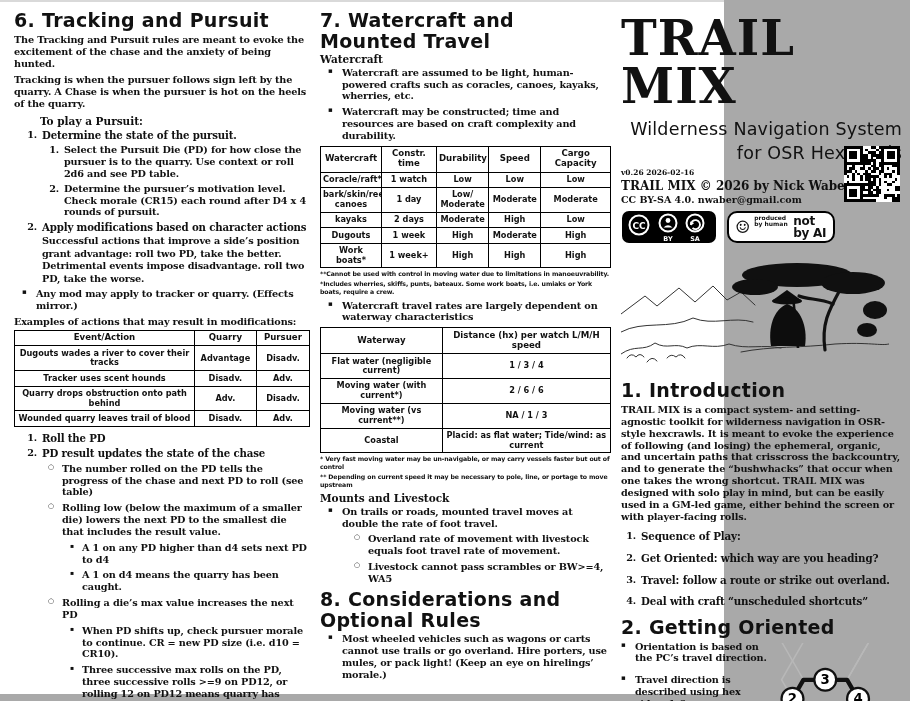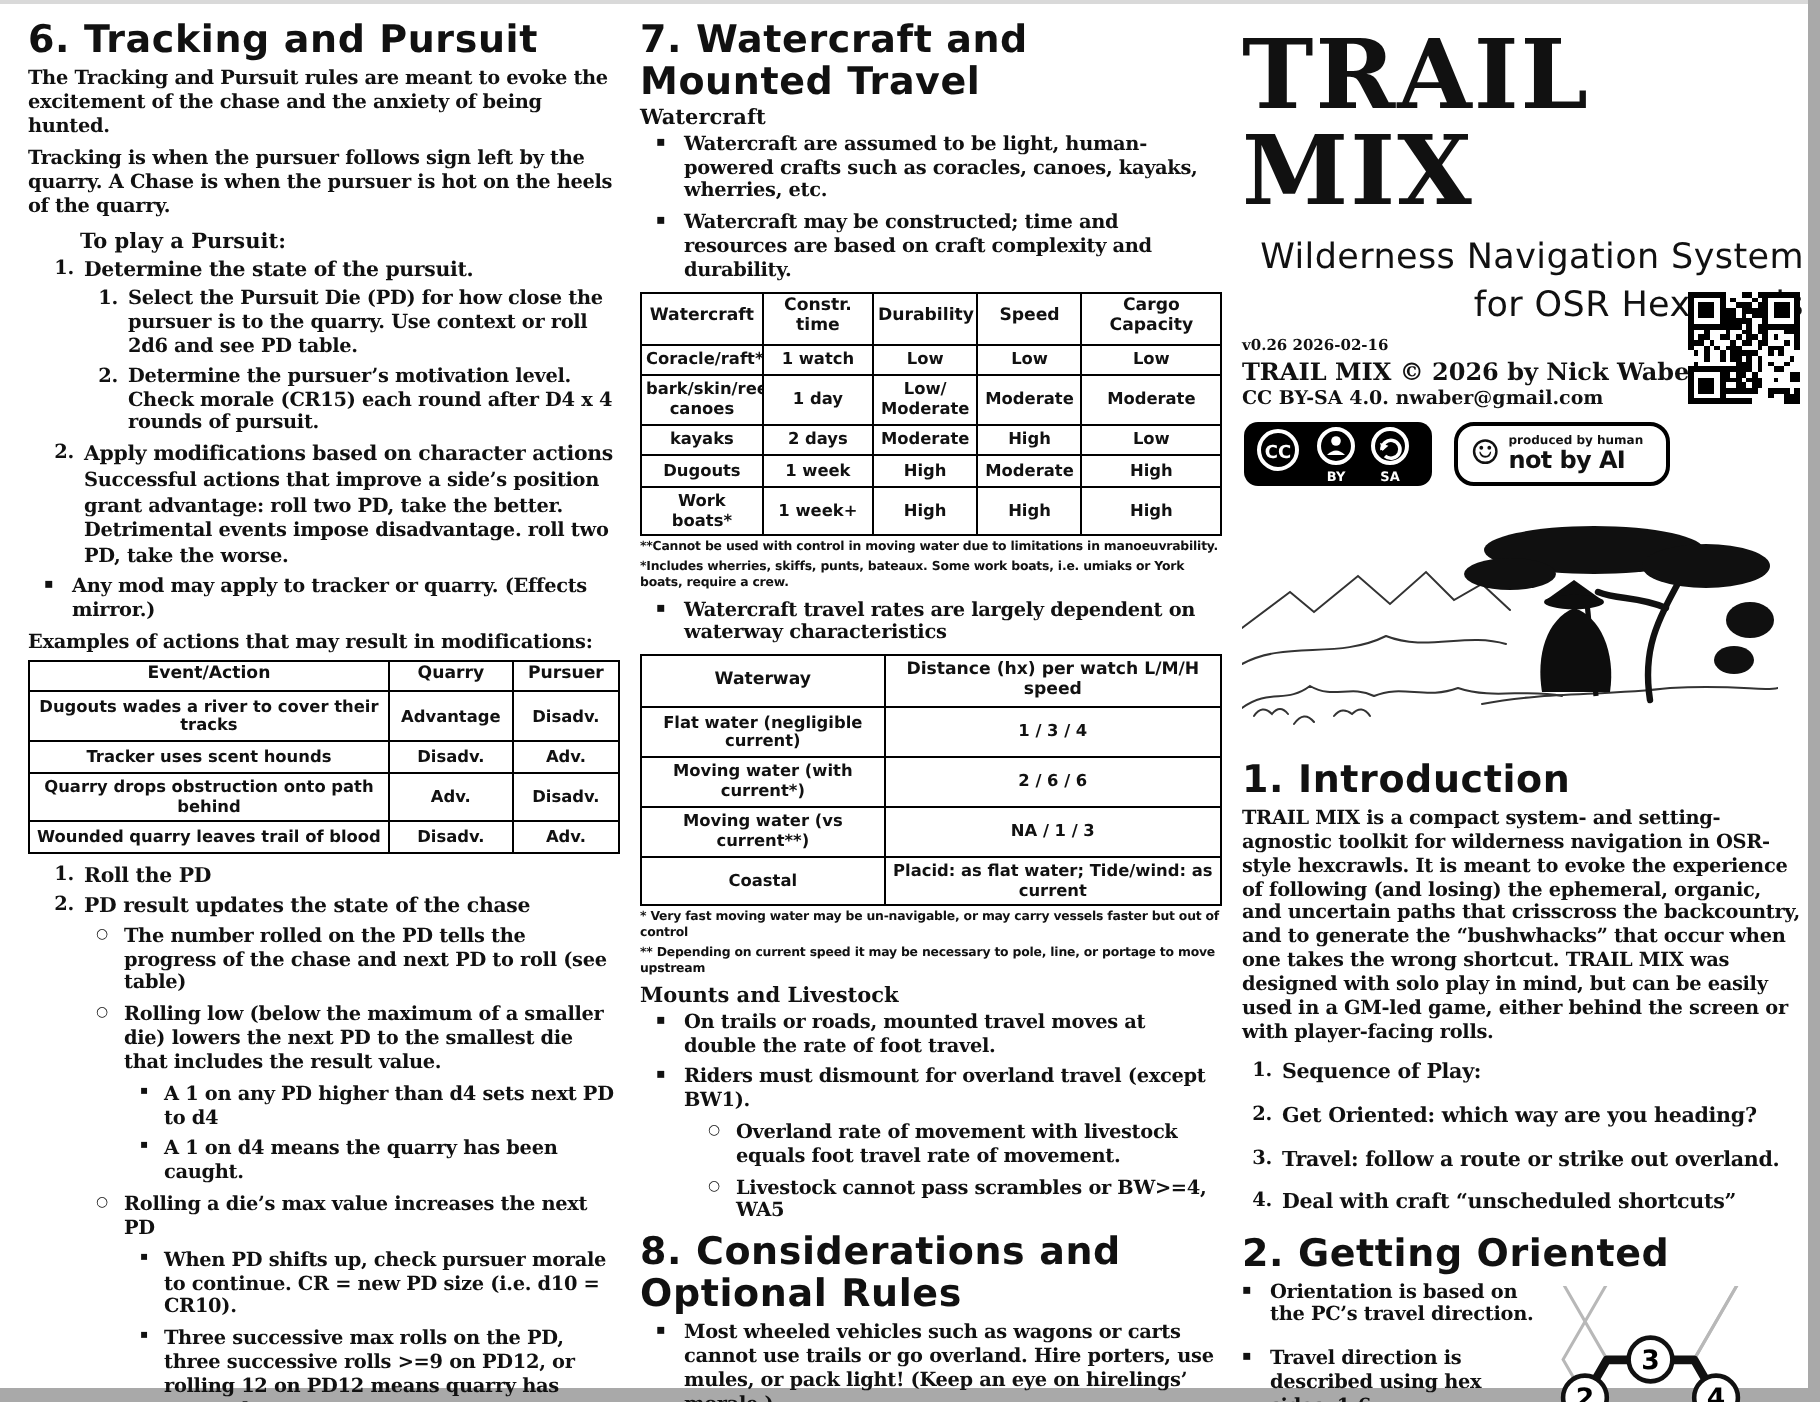--- a/index.html
+++ b/index.html
@@ -1,18 +1,18 @@
 <!DOCTYPE html>
 <html><head>
 <meta charset="utf-8">
 <style>
   html,body{margin:0;padding:0}
   body{width:910px;height:701px;position:relative;background:#a9a9a9;overflow:hidden;
        font-family:"DejaVu Serif",serif;color:#111}
-  .sheet{position:absolute;left:0;top:0;width:904px;height:694px;background:#fff;
+  .sheet{position:absolute;left:0;top:0;width:724px;height:694px;background:#fff;
          border-top:2px solid #d9d9d9;box-sizing:border-box}
   .col{position:absolute;top:8px}
   #col-left{left:14px;width:296px}
   #col-mid{left:320px;width:291px}
   #col-right{left:621px;width:281px;top:6px}
 
   .sec-h{font-family:"DejaVu Sans",sans-serif;font-weight:bold;font-size:19px;
          letter-spacing:.3px;margin:0 0 3px 0;line-height:1.1}
   .para{font-weight:bold;font-size:9.7px;line-height:1.22;letter-spacing:-.15px;margin:0 0 5px 0}
   .subh{font-weight:bold;font-size:10.5px;margin:1px 0 2px 0}
@@ -44,21 +44,21 @@
         text-align:left;letter-spacing:1px;margin:6px 0 8px 0}
   .subtitle{font-family:"DejaVu Sans",sans-serif;font-size:17.5px;text-align:right;
         line-height:1.35;letter-spacing:.2px}
   .version{font-weight:bold;font-size:7.5px;margin:3px 0 2px 0}
   .copy{font-weight:bold;font-size:12px;margin:2px 0 1px 0}
   .lic{font-weight:bold;font-size:9.5px;margin:0 0 5px 0}
   .badges{display:flex;gap:10px;align-items:center}
   .human-badge{width:108px;height:32px;border:2px solid #000;border-radius:10px;
         display:flex;align-items:center;gap:4px;padding:0 6px;box-sizing:border-box;background:#fff}
   .human-badge .smiley{font-size:17px;line-height:1}
-  .hb-txt{display:flex;flex-direction:column;line-height:1}
+  .hb-txt{display:flex;flex-direction:row;line-height:1}
   .hb-top{font-family:"DejaVu Sans",sans-serif;font-size:6px;font-weight:bold}
   .hb-bot{font-family:"DejaVu Sans",sans-serif;font-size:12px;font-weight:bold;letter-spacing:-.3px}
   #qr{position:absolute;right:2px;top:138px;width:56px;height:56px;background:#fff;
       display:grid;grid-template-columns:repeat(21,1fr);grid-template-rows:repeat(21,1fr)}
   .qb{background:#000}
   .illus{margin:14px 0 2px 0}
   .seq .li{margin:0 0 9px 0}
   .seq .txt{font-size:10.3px}
   .orient{position:relative;min-height:190px}
   .orient-bullets{width:152px}
@@ -238,21 +238,20 @@
             <td>Coastal</td>
             <td>Placid: as flat water; Tide/wind: as current</td>
           </tr>
     </tbody>
       </table>
     <p class="fn">* Very fast moving water may be un-navigable, or may carry vessels faster but out of control</p>
     <p class="fn" style="margin-bottom:3px">** Depending on current speed it may be necessary to pole, line, or portage to move upstream</p>
 
     <p class="subh">Mounts and Livestock</p>
     <div class="b1"><span>On trails or roads, mounted travel moves at double the rate of foot travel.</span></div>
-    <div class="b1"><span>Riders must dismount for overland travel (except BW1).</span></div>
     <div class="b2"><span>Overland rate of movement with livestock equals foot travel rate of movement.</span></div>
     <div class="b2"><span>Livestock cannot pass scrambles or BW&gt;=4, WA5</span></div>
 
     <h2 class="sec-h" style="margin-top:4px">8. Considerations and Optional Rules</h2>
     <div class="b1"><span>Most wheeled vehicles such as wagons or carts cannot use trails or go overland.  Hire porters, use mules, or pack light!  (Keep an eye on hirelings’ morale.)</span></div>
 
   </div>
 
   <div class="col" id="col-right">
     <div class="logo">TRAIL MIX</div>

